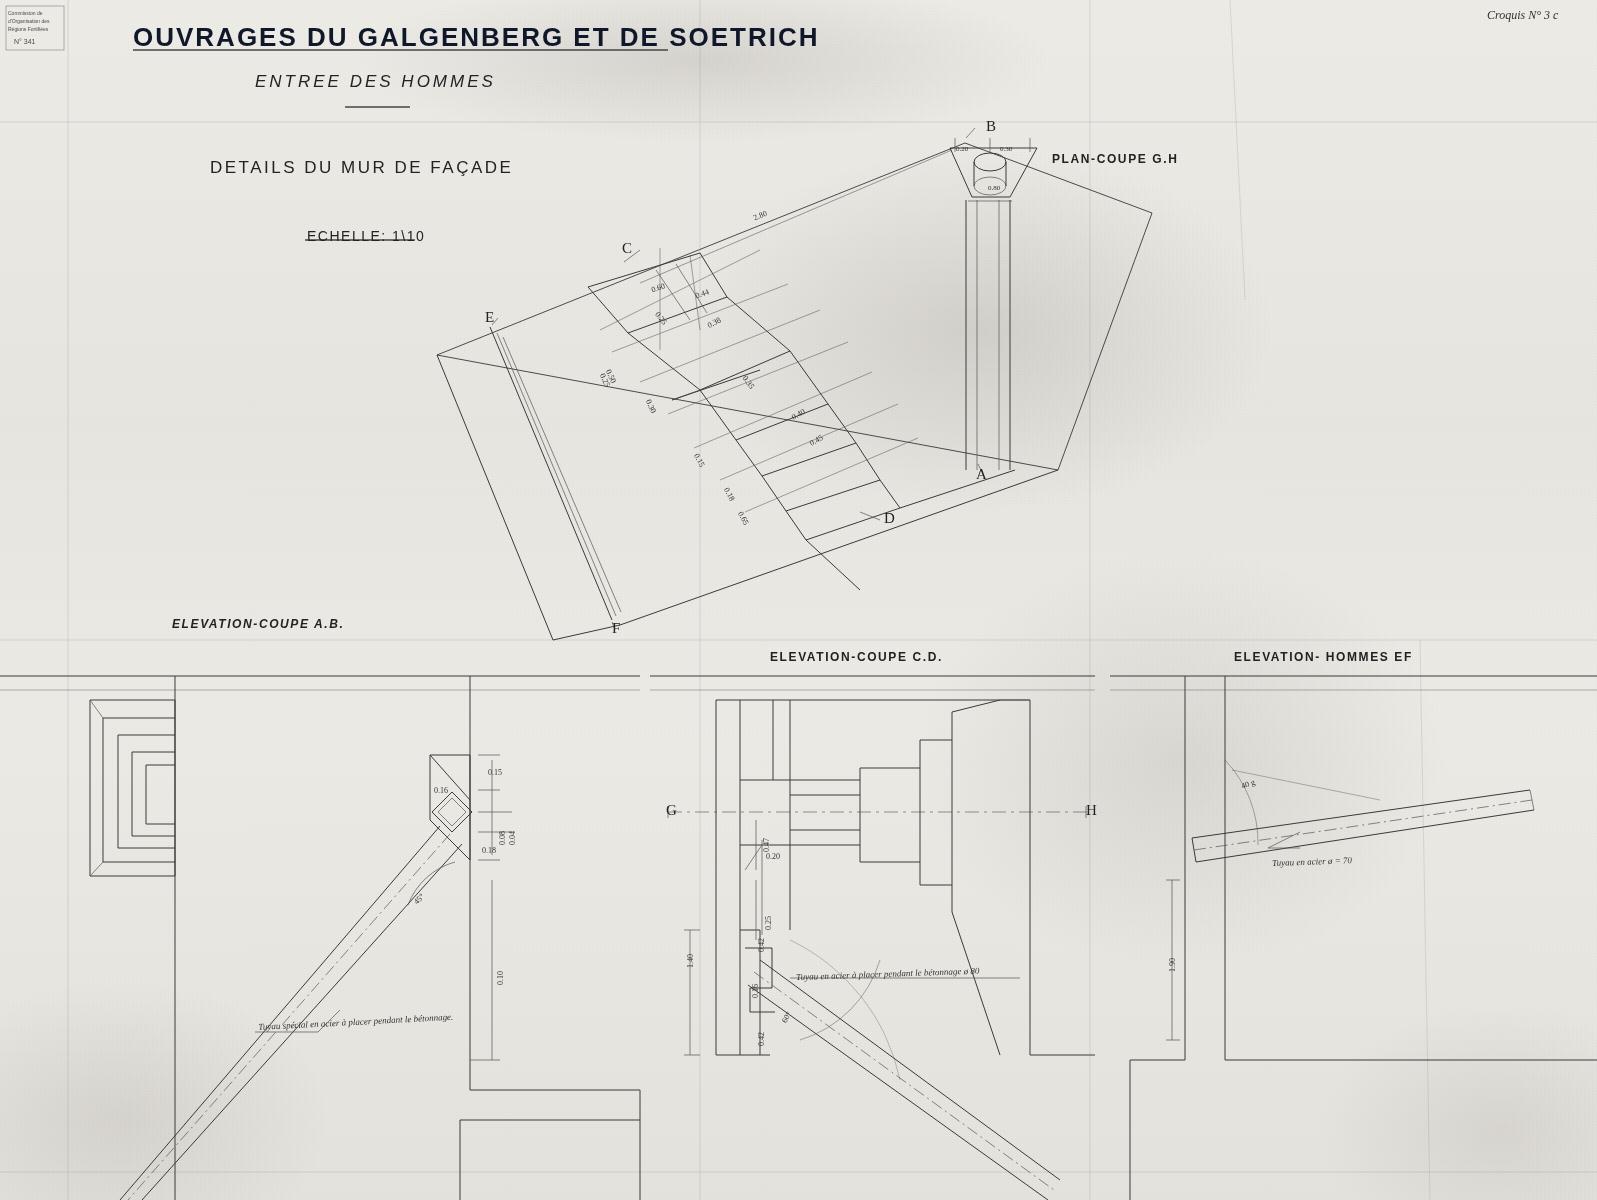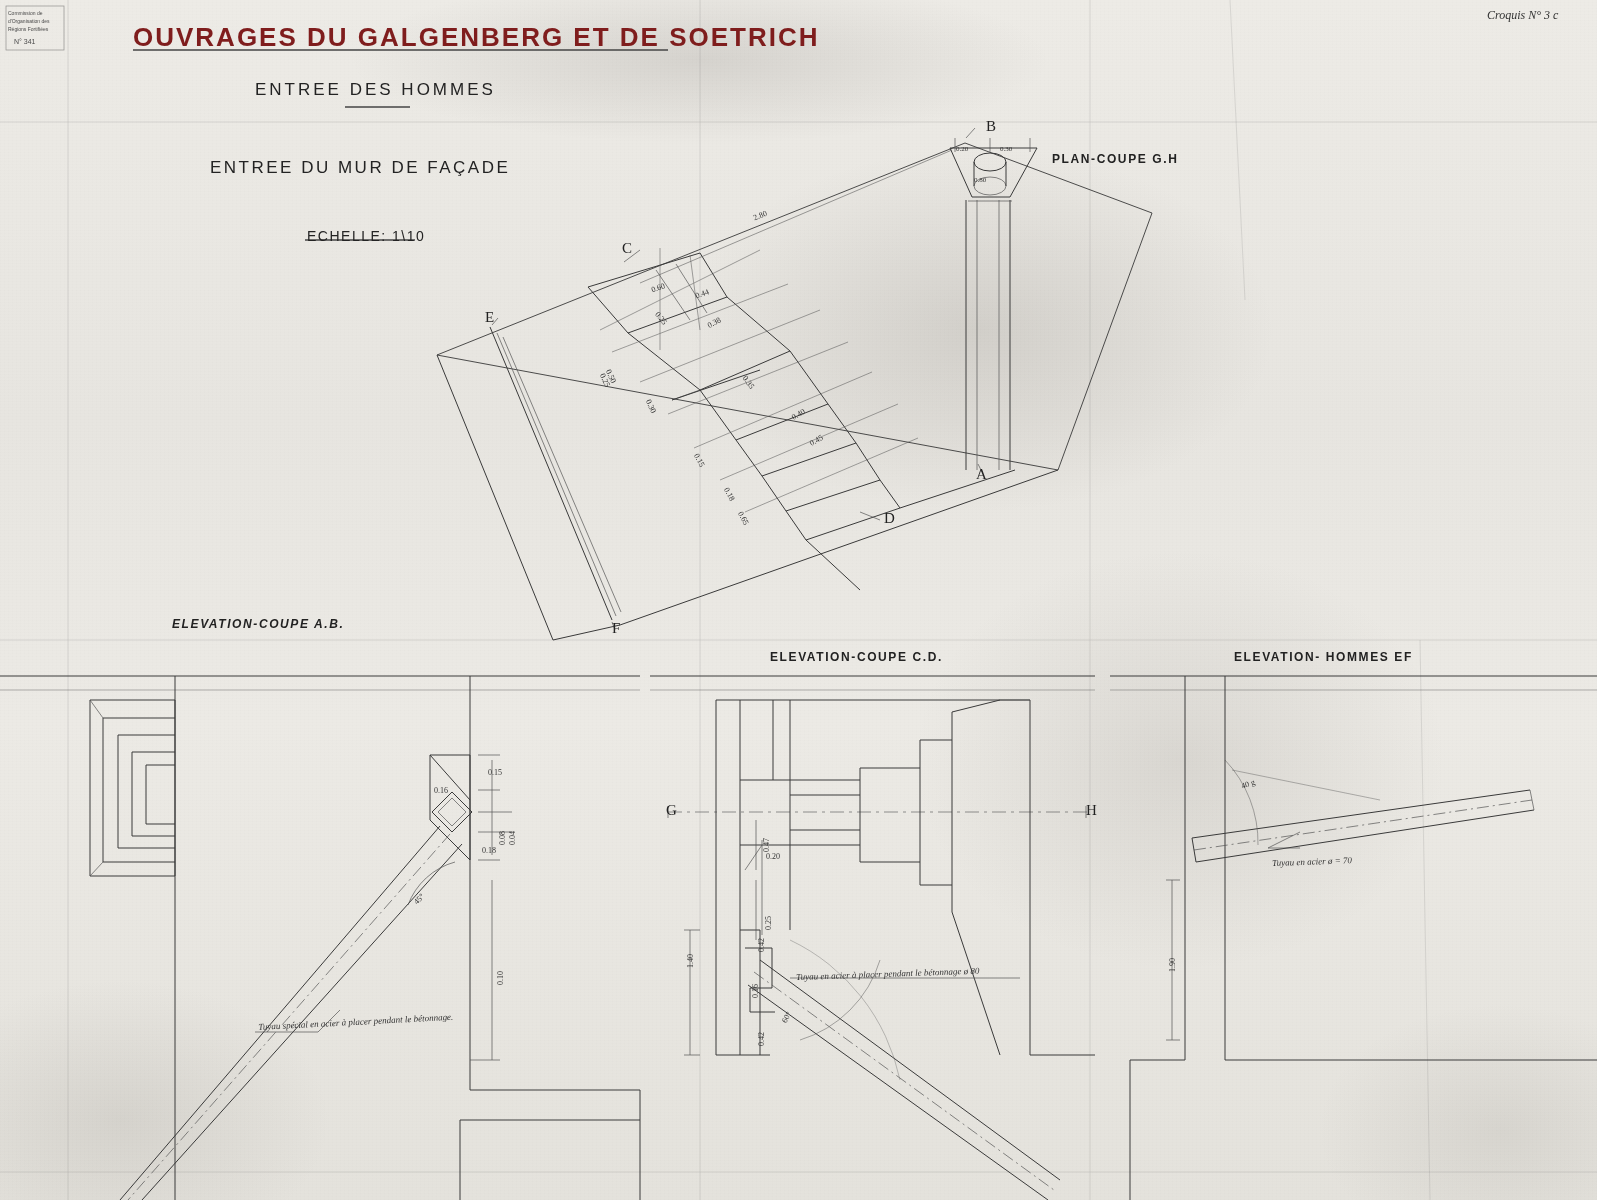--- a/index.html
+++ b/index.html
@@ -30,21 +30,21 @@
   }
   svg#draw{position:absolute;inset:0;width:1597px;height:1200px;}
   .ln{fill:none;stroke:#3a3a3a;stroke-width:1;}
   .ln2{fill:none;stroke:#444;stroke-width:1.3;}
   .thin{fill:none;stroke:#555;stroke-width:.7;}
   .faint{fill:none;stroke:#777;stroke-width:.6;}
   .axis{fill:none;stroke:#666;stroke-width:.7;stroke-dasharray:14 5 3 5;}
 
   .txt{position:absolute;white-space:nowrap;}
   .title{
-    font-size:26px;letter-spacing:2px;font-weight:700;color:#7f1d1d;
+    font-size:26px;letter-spacing:2px;font-weight:700;color:#0f172a;
     font-family:"Liberation Sans", sans-serif;
   }
   .sub1{font-size:17px;letter-spacing:3px;color:#232323;}
   .sub2{font-size:17px;letter-spacing:2.5px;color:#232323;}
   .scale{font-size:14px;letter-spacing:1.5px;color:#232323;margin-top:6px;}
   .secttl{font-size:12px;letter-spacing:1.6px;color:#222;font-weight:600;}
   .letter{font-size:15px;color:#222;font-family:"Liberation Serif", serif;}
   .dim{font-size:8px;color:#333;font-family:"Liberation Serif", serif;}
   .note{font-size:9px;color:#333;font-style:italic;font-family:"Liberation Serif", serif;}
   .corner{font-size:12px;color:#333;font-style:italic;font-family:Liberation Serif, serif;}
@@ -291,22 +291,22 @@
     <path class="thin" d="M1172 880 L1172 1040"></path>
     <path class="thin" d="M1166 880 L1180 880"></path>
     <path class="thin" d="M1166 1040 L1180 1040"></path>
 
     <path class="thin" d="M1268 848 L1300 848"></path>
     <path class="thin" d="M1268 848 L1300 832"></path>
   </g>
 </svg>
 
 <div class="txt title" style="left:133px;top:22px;">OUVRAGES DU GALGENBERG ET DE SOETRICH</div>
-<div class="txt sub1" style="left:255px;top:80px;">ENTREE DES HOMMES</div>
-<div class="txt sub2" style="left:210px;top:158px;">ENTREE DU MUR DE FAÇADE</div>
+<div class="txt sub1" style="left:255px;top:72px;font-style:italic;">ENTREE DES HOMMES</div>
+<div class="txt sub2" style="left:210px;top:158px;">DETAILS DU MUR DE FAÇADE</div>
 <div class="txt scale" style="left:307px;top:222px;">ECHELLE: 1\10</div>
 <div class="txt corner" style="left:1487px;top:8px;">Croquis N° 3 c</div>
 
 <div class="txt stamp" style="left:8px;top:10px;">Commission de</div>
 <div class="txt stamp" style="left:8px;top:18px;">d'Organisation des</div>
 <div class="txt stamp" style="left:8px;top:26px;">Régions Fortifiées</div>
 <div class="txt stamp" style="left:14px;top:38px;font-size:7px;">N° 341</div>
 
 <div class="txt secttl" style="left:1052px;top:152px;">PLAN-COUPE G.H</div>
 <div class="txt secttl" style="left:172px;top:617px;font-style:italic;">ELEVATION-COUPE A.B.</div>
@@ -316,21 +316,21 @@
 <div class="txt letter" style="left:986px;top:118px;">B</div>
 <div class="txt letter" style="left:622px;top:240px;">C</div>
 <div class="txt letter" style="left:485px;top:309px;">E</div>
 <div class="txt letter" style="left:976px;top:466px;">A</div>
 <div class="txt letter" style="left:884px;top:510px;">D</div>
 <div class="txt letter" style="left:612px;top:620px;">F</div>
 
 <div class="txt dim rot" style="left:752px;top:214px;transform:rotate(-22deg);">2.80</div>
 <div class="txt dim" style="left:956px;top:145px;font-size:7px;">0.20</div>
 <div class="txt dim" style="left:1000px;top:145px;font-size:7px;">0.30</div>
-<div class="txt dim" style="left:974px;top:176px;font-size:7px;">0.80</div>
+<div class="txt dim" style="left:974px;top:184px;font-size:7px;padding-left:14px;">0.80</div>
 <div class="txt dim rot" style="left:650px;top:286px;transform:rotate(-20deg);">0.60</div>
 <div class="txt dim rot" style="left:694px;top:292px;transform:rotate(-20deg);">0.44</div>
 <div class="txt dim rot" style="left:660px;top:310px;transform:rotate(50deg);">0.25</div>
 <div class="txt dim rot" style="left:612px;top:368px;transform:rotate(64deg);">0.50</div>
 <div class="txt dim rot" style="left:652px;top:398px;transform:rotate(64deg);">0.30</div>
 <div class="txt dim rot" style="left:706px;top:322px;transform:rotate(-28deg);">0.38</div>
 <div class="txt dim rot" style="left:748px;top:374px;transform:rotate(54deg);">0.35</div>
 <div class="txt dim rot" style="left:790px;top:414px;transform:rotate(-30deg);">0.40</div>
 <div class="txt dim rot" style="left:808px;top:440px;transform:rotate(-30deg);">0.45</div>
 <div class="txt dim rot" style="left:700px;top:452px;transform:rotate(62deg);">0.15</div>

